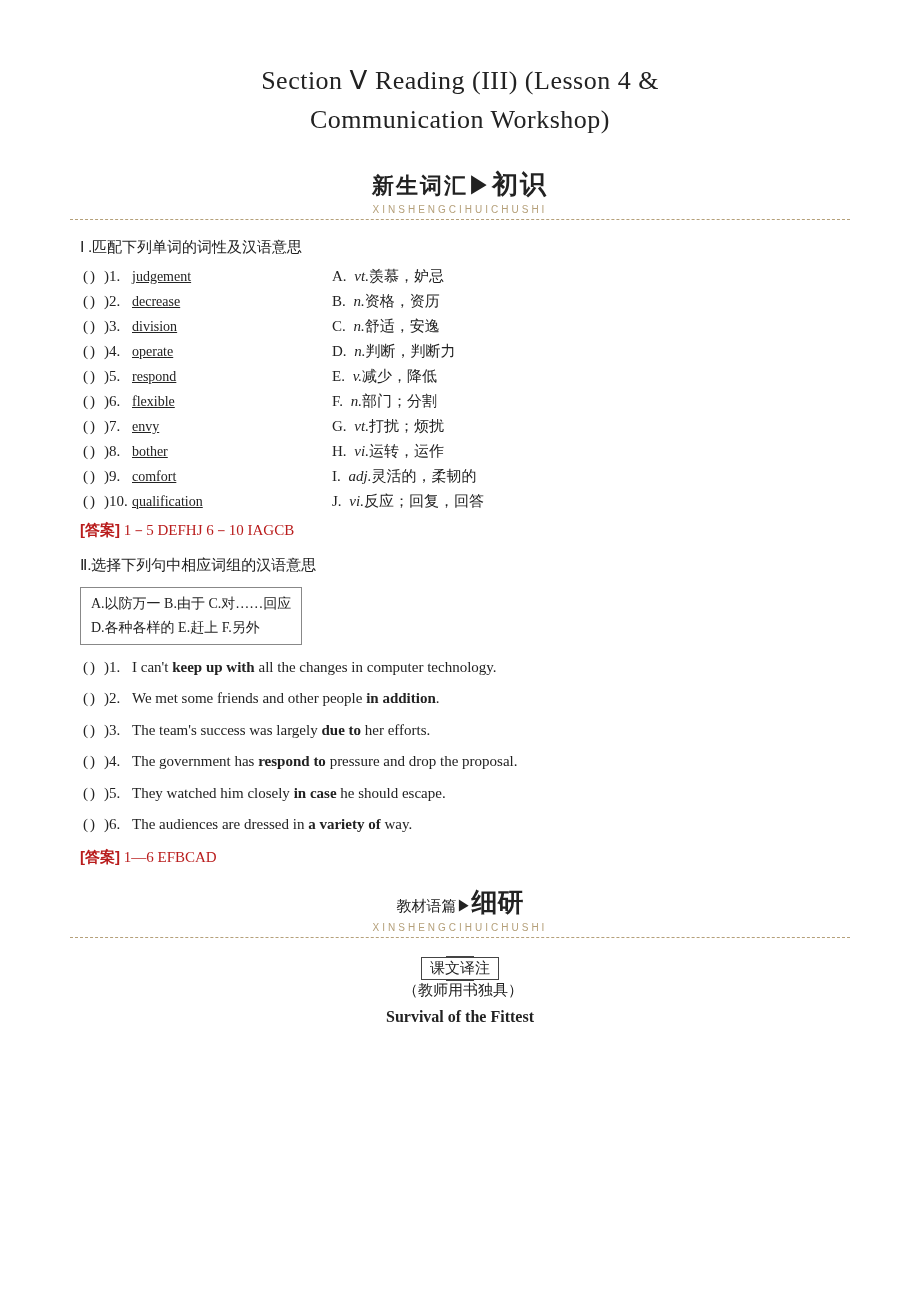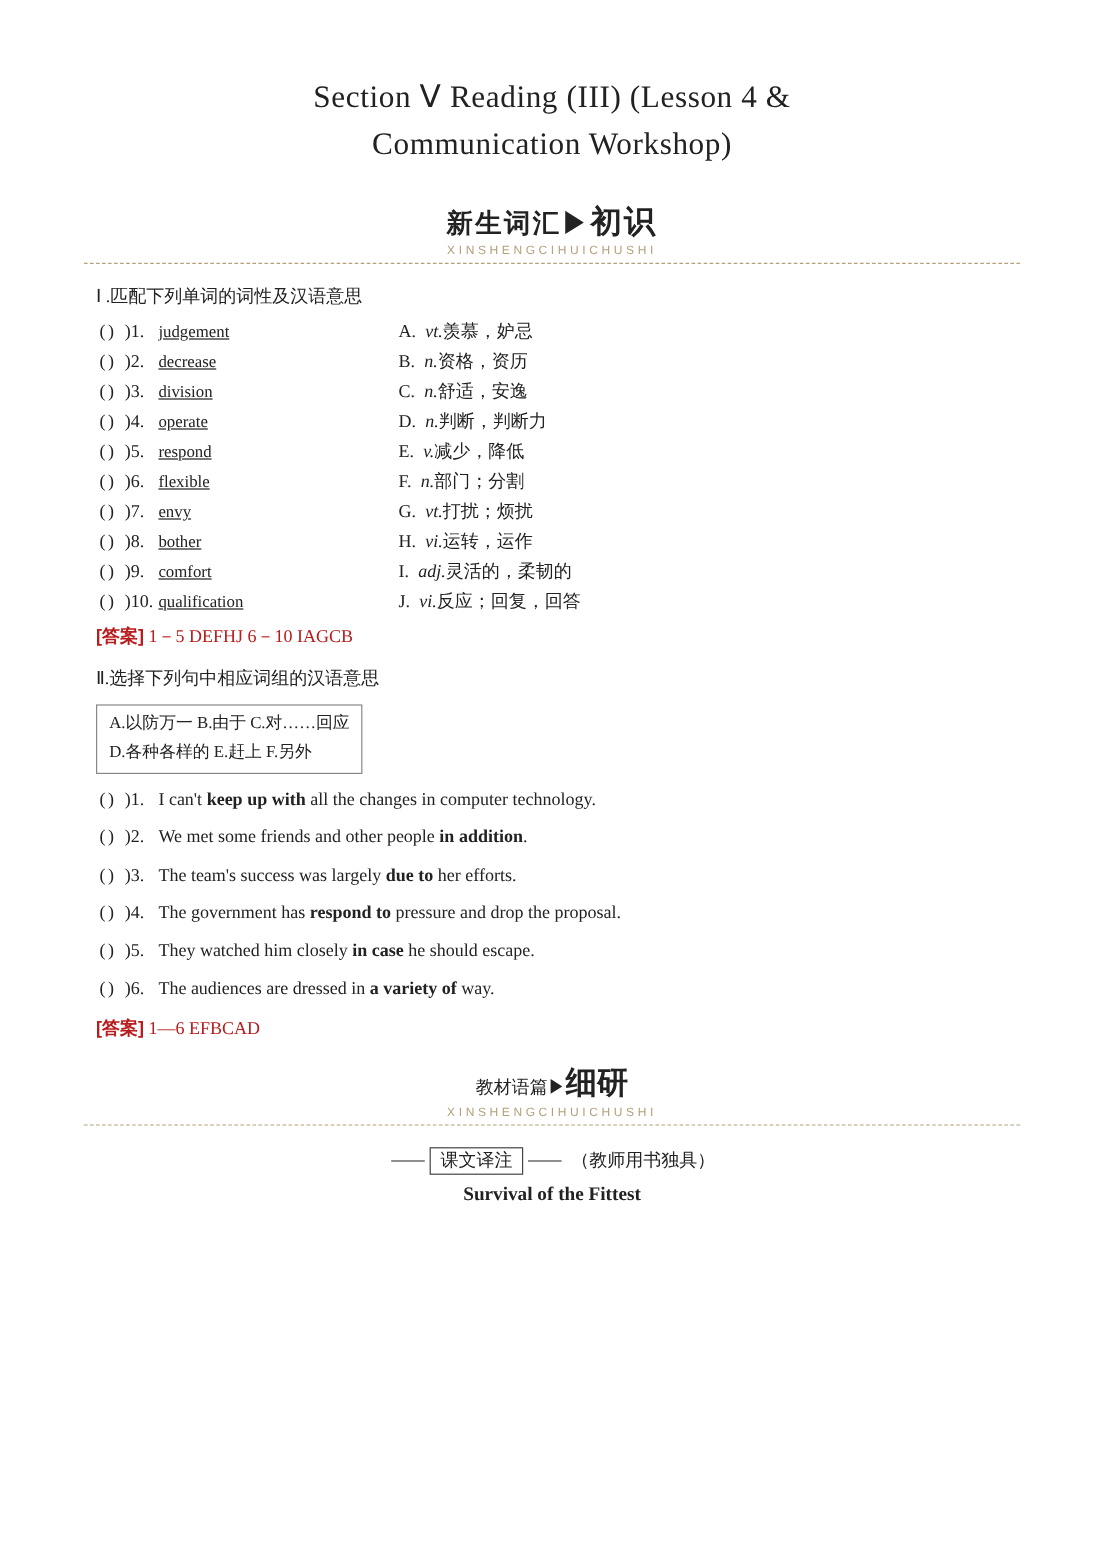--- a/index.html
+++ b/index.html
@@ -132,20 +132,21 @@
       margin-top: 18px;
     }
     .lesson-note-bar {
       text-align: center;
       margin: 14px 0 6px 0;
       font-size: 15px;
       display: flex;
       align-items: center;
       justify-content: center;
       gap: 0;
+      flex-direction: column;
     }
     .lesson-note-bar .note-line {
       display: inline-block;
       border-top: 1.5px solid #444;
       width: 28px;
       vertical-align: middle;
       margin: 0 2px;
     }
     .lesson-note-bar .note-label {
       font-size: 15px;

